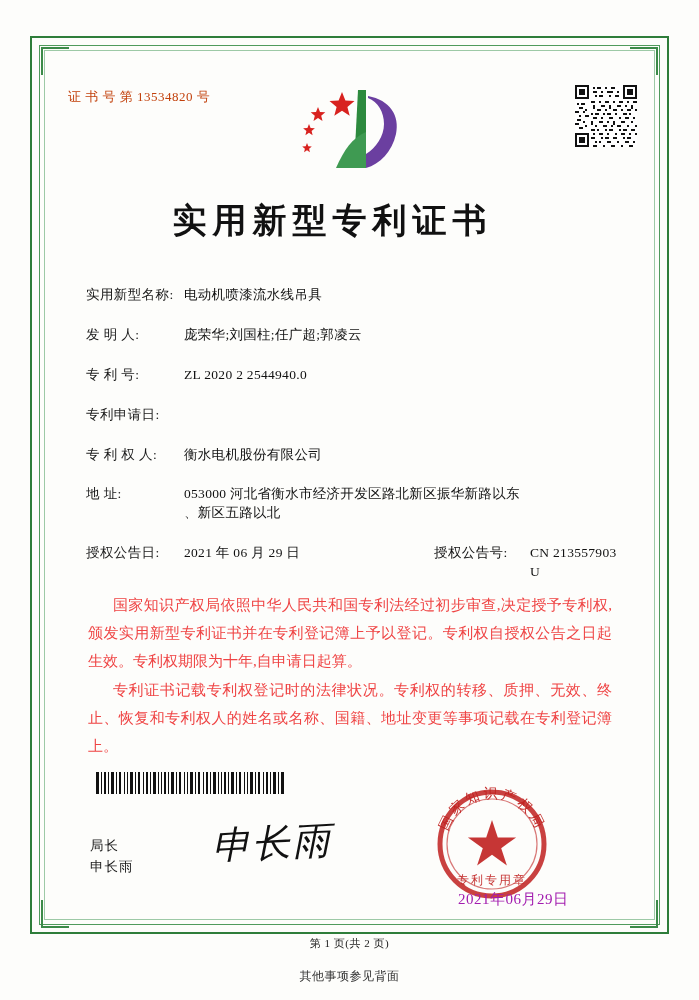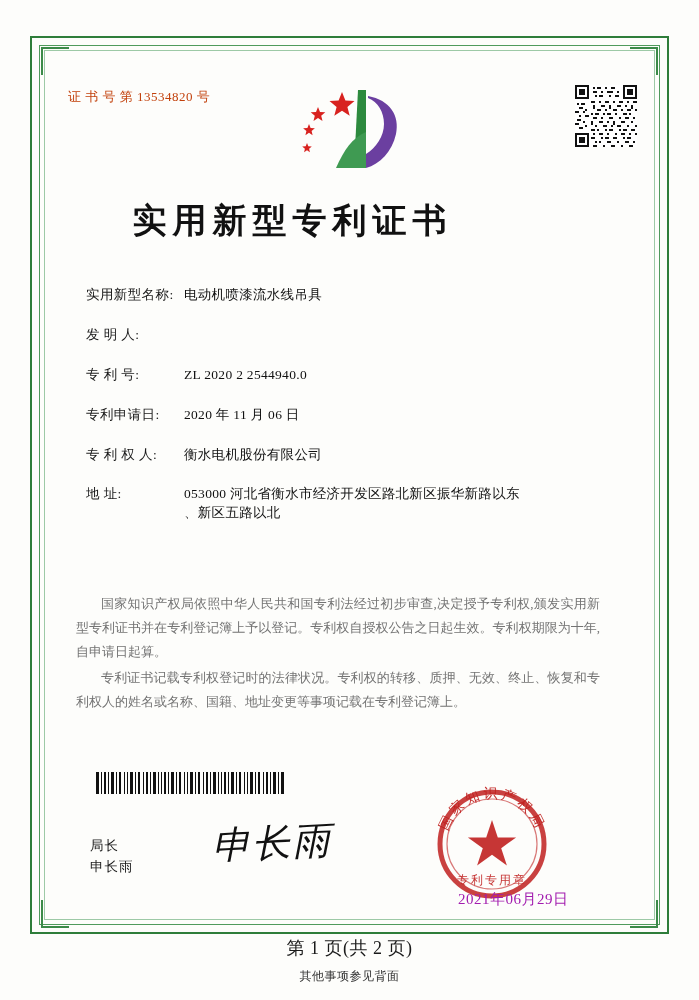--- a/index.html
+++ b/index.html
@@ -87,20 +87,21 @@
   .title {
     position: absolute;
     left: 0; top: 198px;
     width: 585px;
     text-align: center;
     font-size: 34px;
     font-weight: bold;
     letter-spacing: 6px;
     color: #111;
     font-family: "DejaVu Serif", "Liberation Serif", serif;
+    padding-left: 40px;
   }
 
   
   .fields {
     position: absolute;
     left: 86px; top: 286px;
     width: 540px;
   }
   .field-row {
     display: flex;
@@ -131,26 +132,26 @@
   .dual-right-label {
     width: 96px; flex: 0 0 96px;
     white-space: nowrap;
     letter-spacing: 0.4px;
   }
   .dual-right-value { flex: 1; }
 
   
   .body-text {
     position: absolute;
-    left: 76px; top: 592px;
+    left: 88px; top: 592px;
     width: 524px;
-    font-size: 13px;
+    font-size: 15px;
     line-height: 1.85;
     text-align: justify;
-    color: #737373;
+    color: #ef4444;
   }
   .body-text p {
     margin: 0 0 2px 0;
     text-indent: 25px;
   }
 
   
   .barcode {
     position: absolute;
     left: 96px; top: 772px;
@@ -191,21 +192,21 @@
     letter-spacing: 0.5px;
     white-space: nowrap;
   }
 
   
   .page-no {
     position: absolute;
     left: 0; top: 936px;
     width: 699px;
     text-align: center;
-    font-size: 18px;
+    font-size: 11px;
     letter-spacing: 0.5px;
     color: #1a1a1a;
   }
   .footer-note {
     position: absolute;
     left: 0; top: 968px;
     width: 699px;
     text-align: center;
     font-size: 12px;
     letter-spacing: 0.5px;
@@ -372,45 +373,53 @@
 
   <div class="fields">
 
     <div class="field-row">
       <div class="field-label">实用新型名称:</div>
       <div class="field-value">电动机喷漆流水线吊具</div>
     </div>
 
     <div class="field-row">
       <div class="field-label">发 明 人:</div>
+      <div class="field-value">庞荣华;刘国柱;任广超;郭凌云</div>
     </div>
 
     <div class="field-row">
       <div class="field-label">专 利 号:</div>
       <div class="field-value">ZL 2020 2 2544940.0</div>
     </div>
 
     <div class="field-row">
       <div class="field-label">专利申请日:</div>
-      <div class="field-value">2020 年 11 月 06 日</div>
     </div>
 
     <div class="field-row">
       <div class="field-label">专 利 权 人:</div>
       <div class="field-value">衡水电机股份有限公司</div>
     </div>
 
     <div class="field-row">
       <div class="field-label">地        址:</div>
       <div class="field-value">
         <span>053000 河北省衡水市经济开发区路北新区振华新路以东</span>
         <span class="cont">、新区五路以北</span>
       </div>
     </div>
 
+    <div class="field-row dual">
+      <div class="field-label">授权公告日:</div>
+      <div class="field-value">
+        <span class="dual-left">2021 年 06 月 29 日</span>
+        <span class="dual-right-label">授权公告号:</span>
+        <span class="dual-right-value">CN 213557903 U</span>
+      </div>
+    </div>
 
   </div>
 
   <div class="body-text">
     <p>国家知识产权局依照中华人民共和国专利法经过初步审查,决定授予专利权,颁发实用新型专利证书并在专利登记簿上予以登记。专利权自授权公告之日起生效。专利权期限为十年,自申请日起算。</p>
     <p>专利证书记载专利权登记时的法律状况。专利权的转移、质押、无效、终止、恢复和专利权人的姓名或名称、国籍、地址变更等事项记载在专利登记簿上。</p>
   </div>
 
   <div class="barcode">
     <svg width="190" height="22" viewBox="0 0 190 22" shape-rendering="crispEdges">

